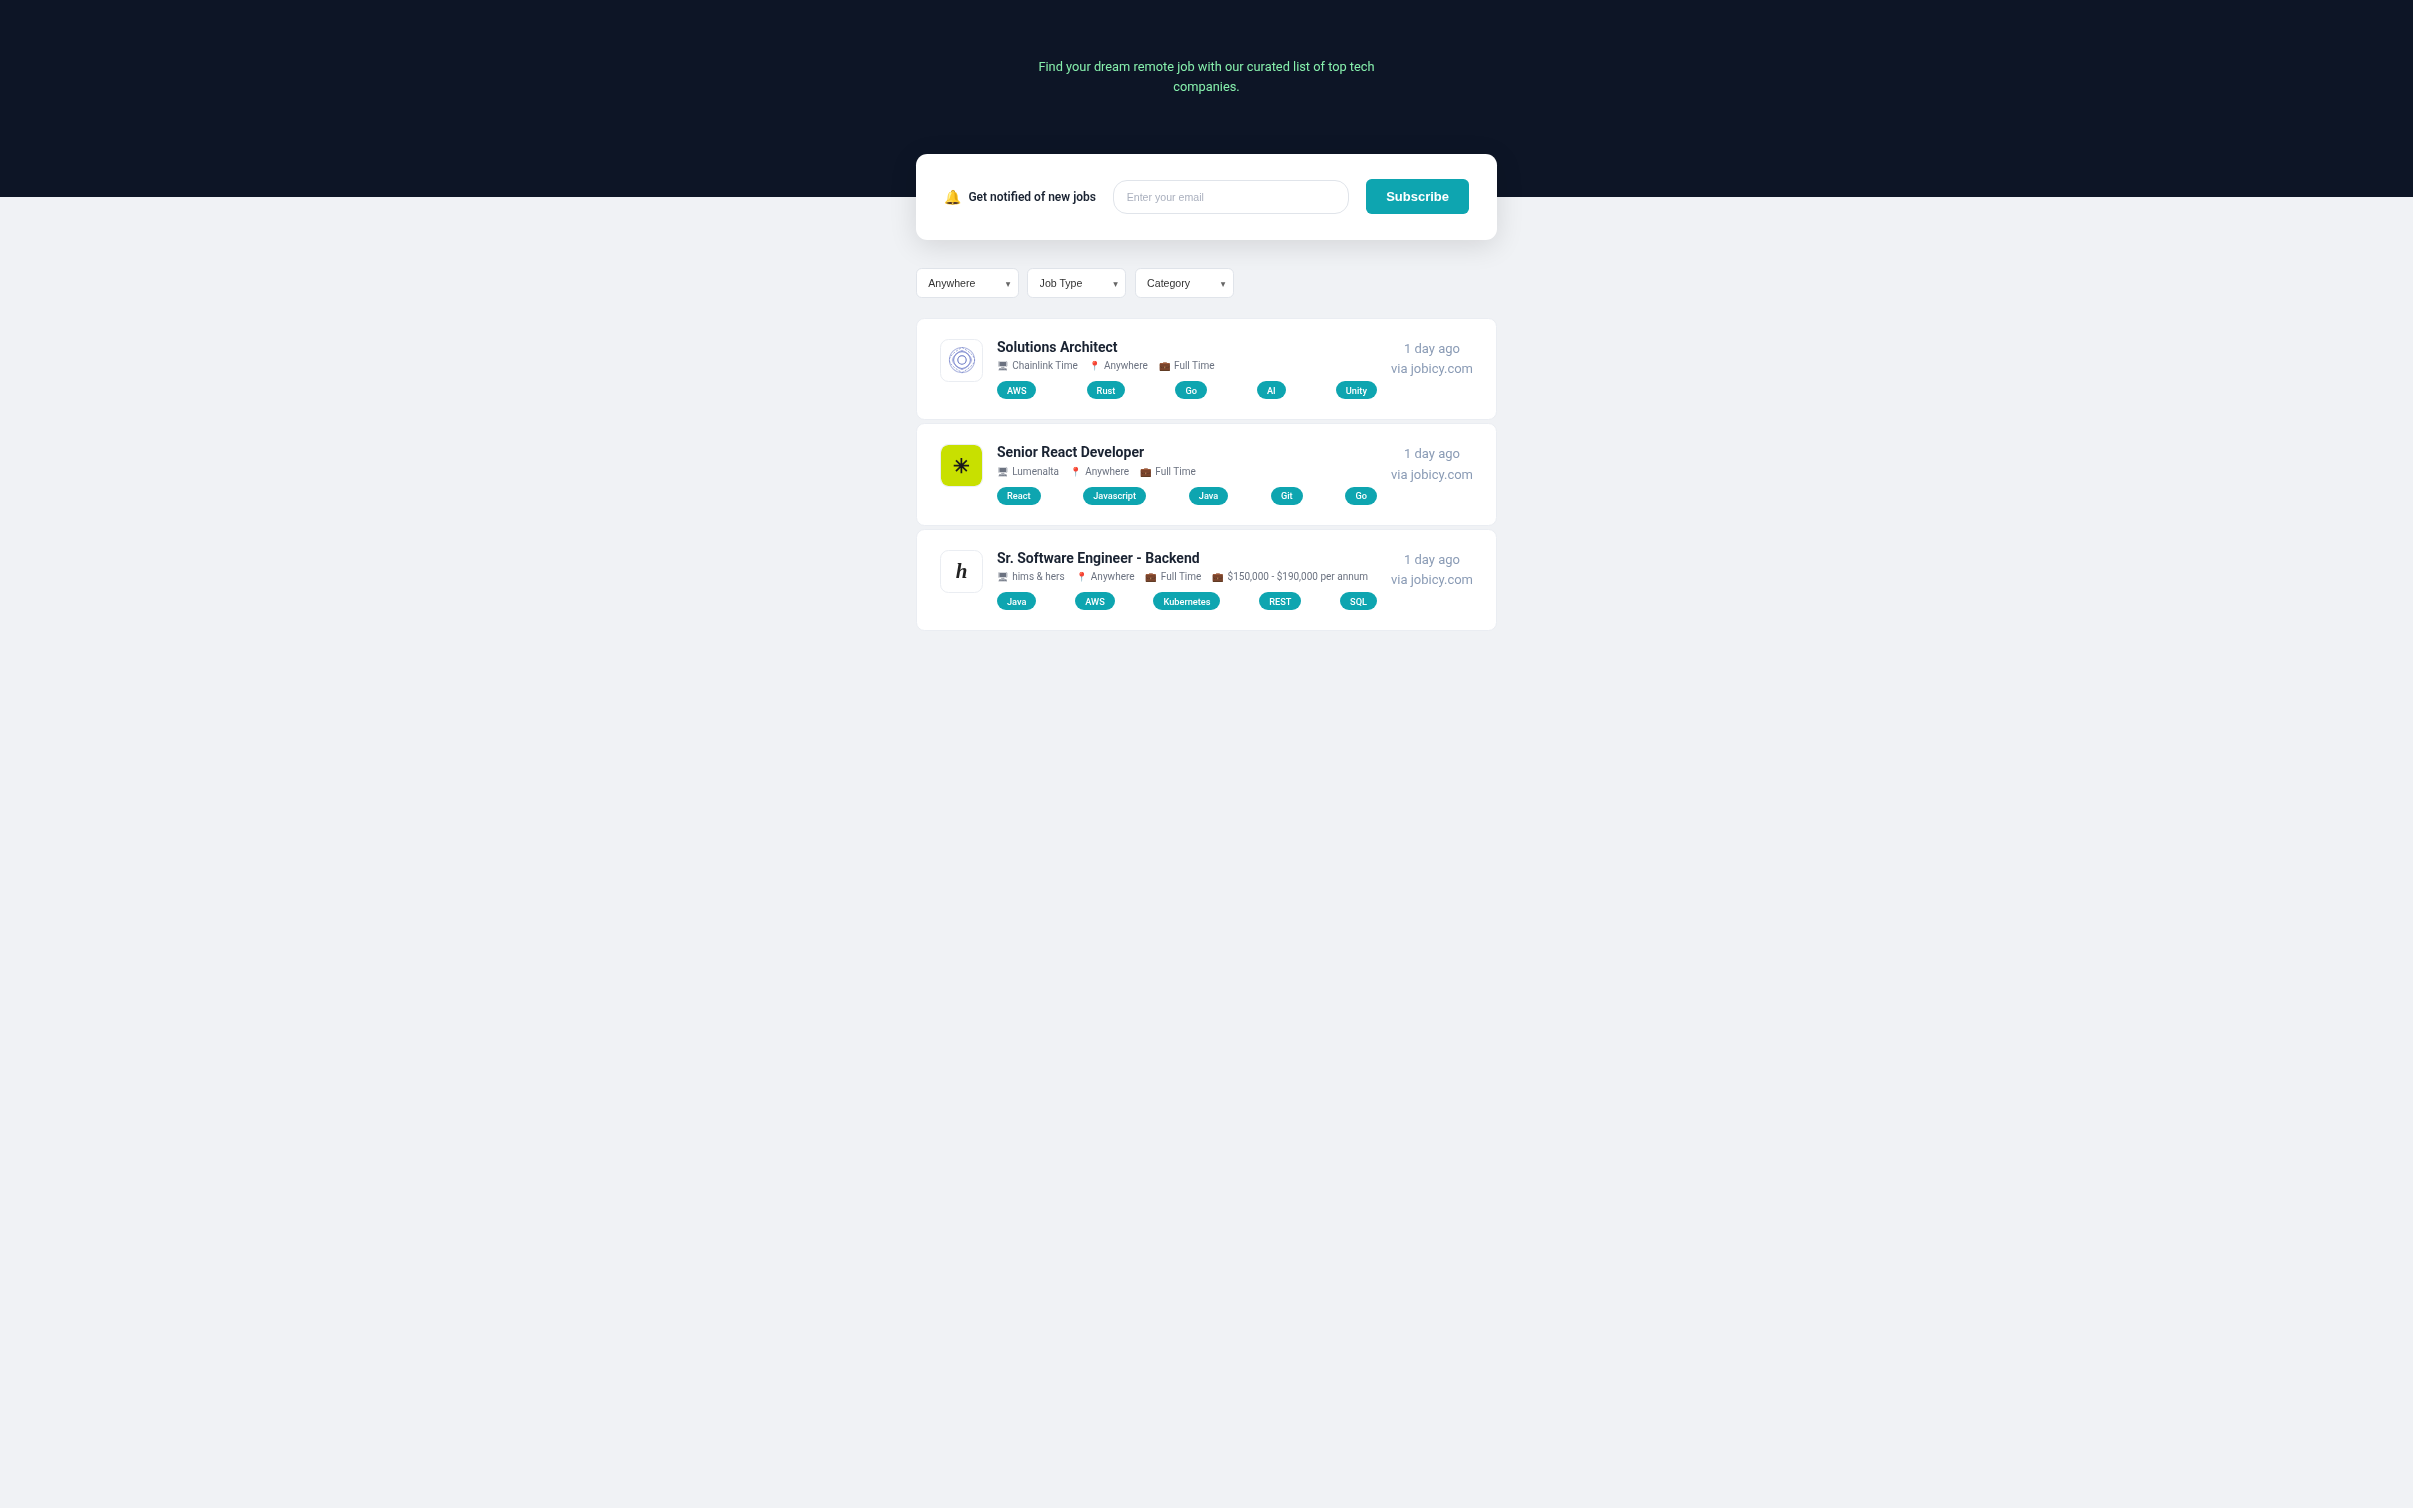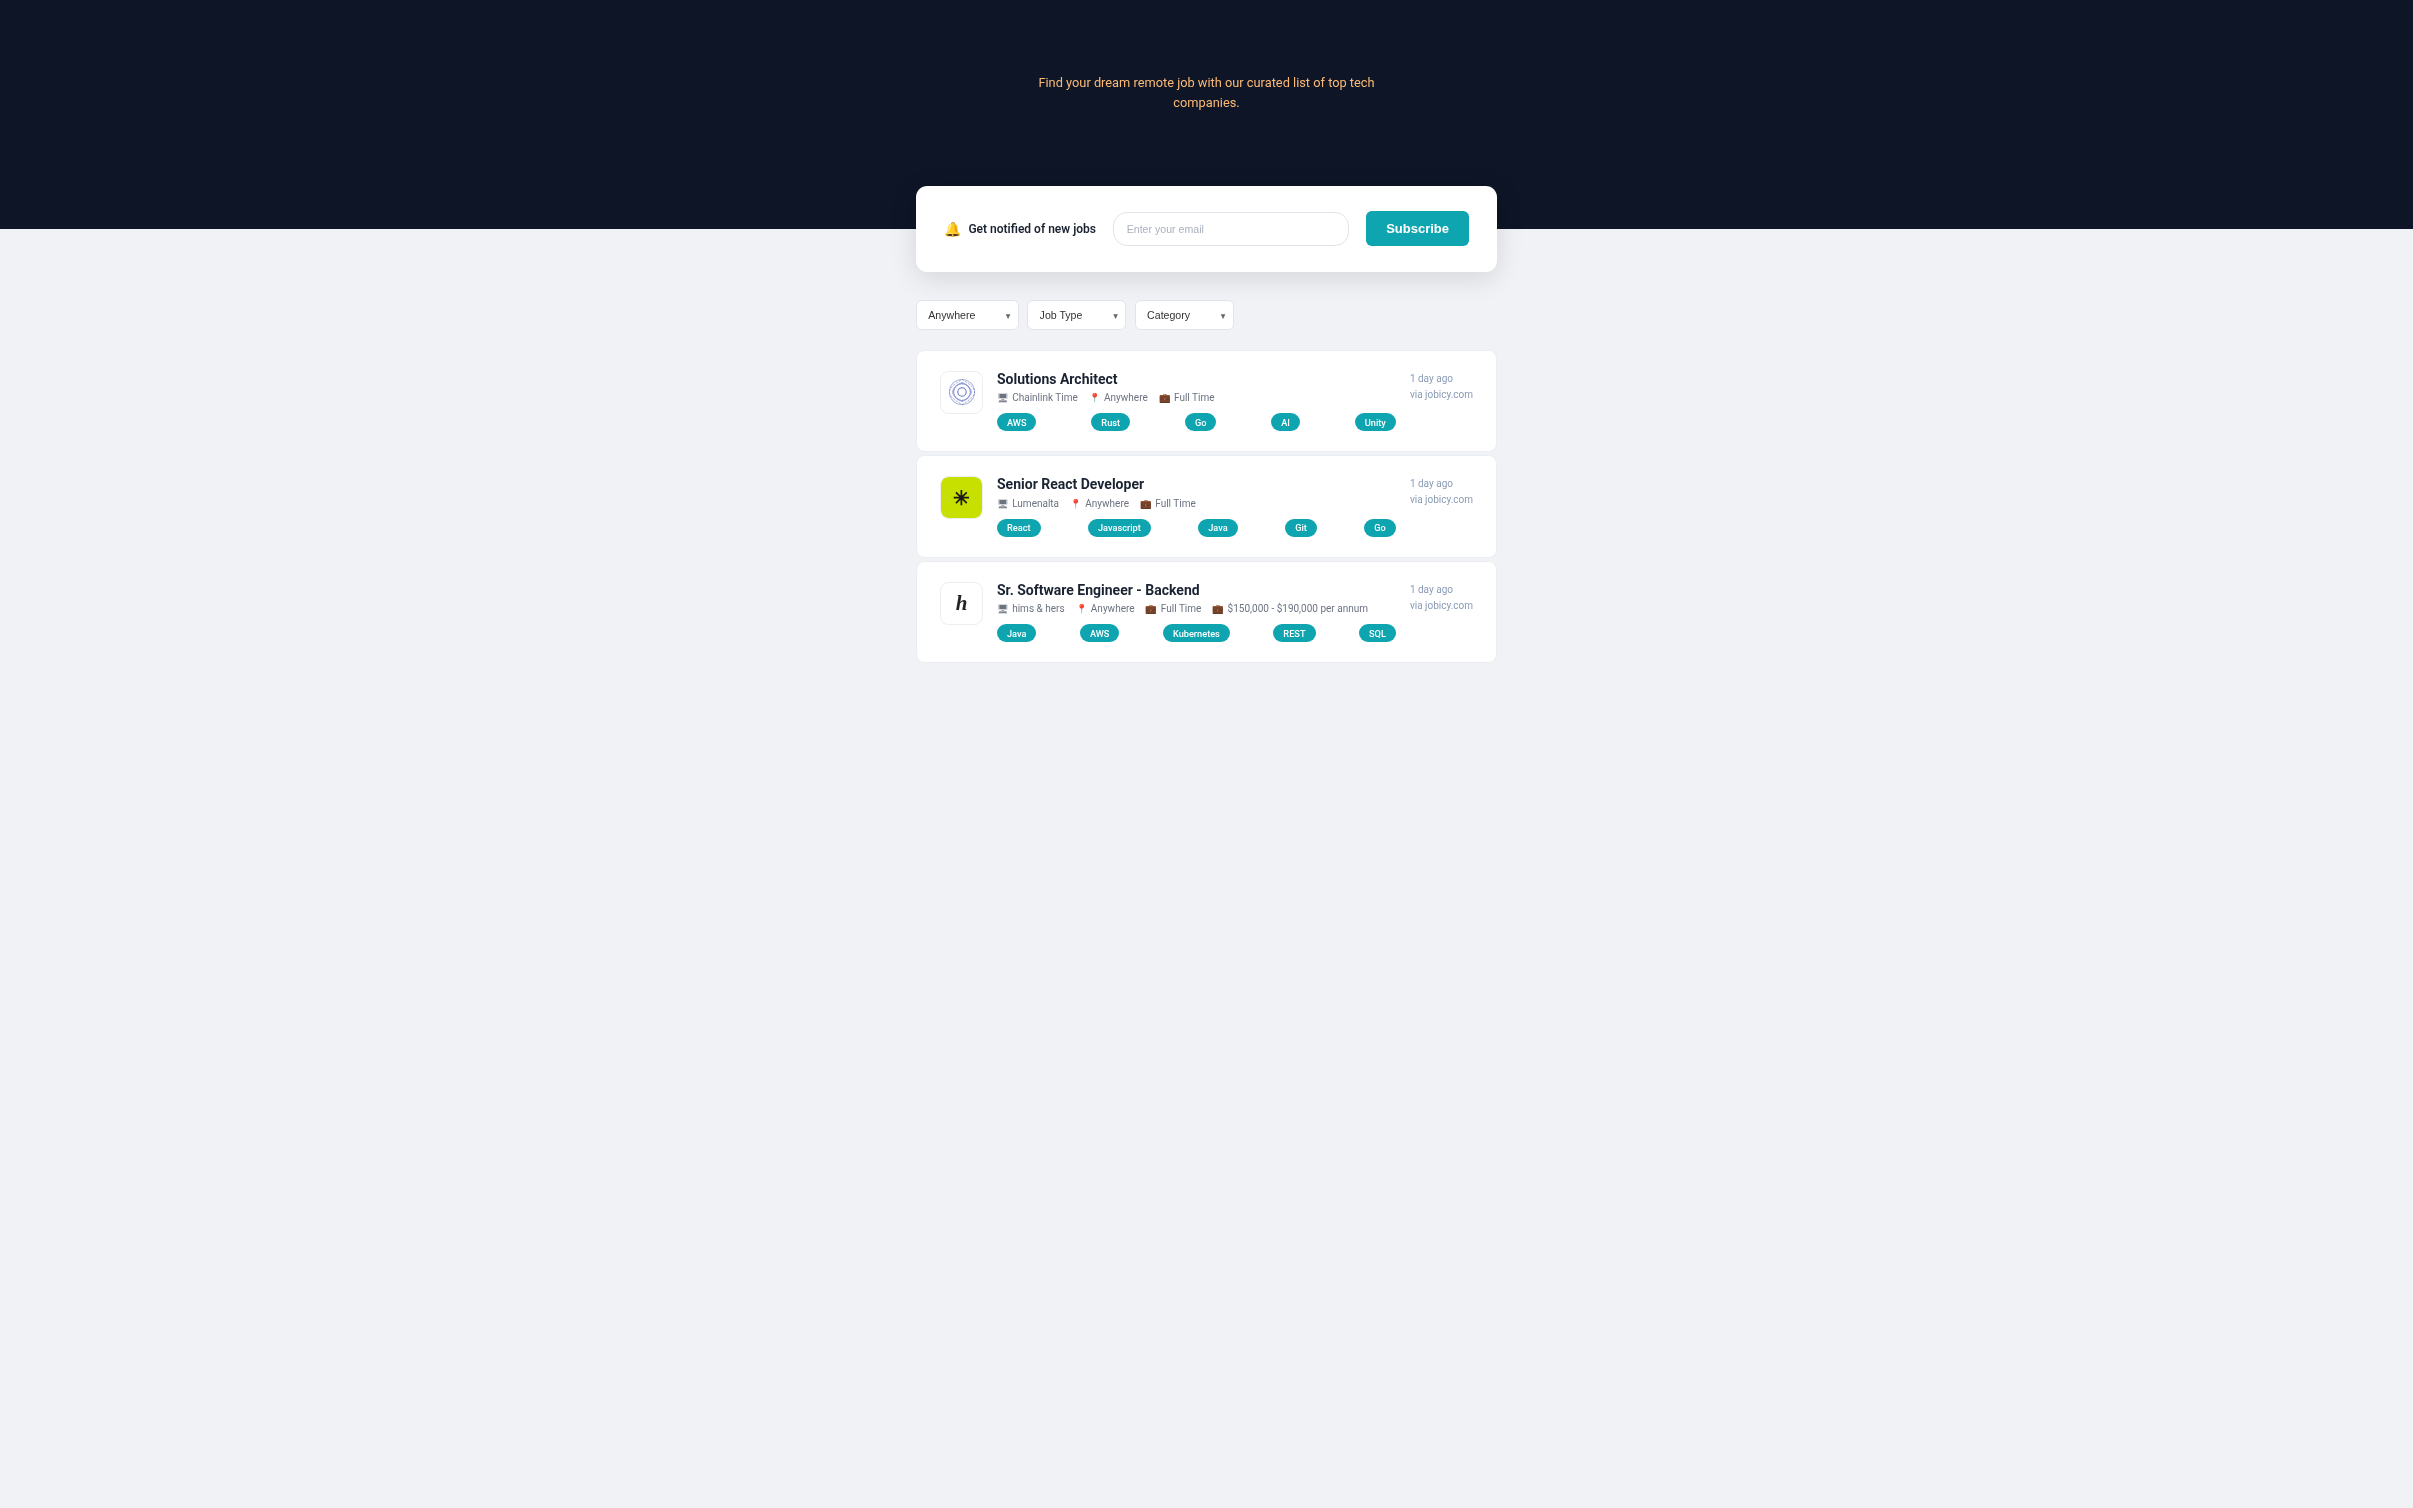--- a/index.html
+++ b/index.html
@@ -23,25 +23,25 @@
 
     .hero-title {
       color: #ffffff;
       font-size: 40px;
       font-weight: 800;
       margin-bottom: 14px;
       line-height: 1.1;
     }
 
     .hero-subtitle {
-      color: #fdba74;
+      color: #86efac;
       font-size: 12.8px;
       line-height: 1.6;
       max-width: 340px;
-      margin: 16px auto;
+      margin: 0 auto;
     }
 
     .subscribe-card {
       background: #ffffff;
       border-radius: 11.3px;
       box-shadow: 0 5.7px 28px rgba(0,0,0,0.12);
       max-width: 581px;
       margin: -43px auto 28px;
       padding: 25.5px 28px;
       display: flex;
@@ -235,23 +235,23 @@
     .tag {
       background: #0ea5b0;
       color: white;
       border-radius: 708px;
       padding: 3.5px 10px;
       font-size: 9.2px;
       font-weight: 500;
     }
 
     .job-right {
-      text-align: left;
+      text-align: center;
       flex-shrink: 0;
-      font-size: 10px;
+      font-size: 13px;
       color: #8a9bb5;
       line-height: 1.6;
     }
 
     
     .spiral-svg {
       width: 28px;
       height: 28px;
     }
   </style>

